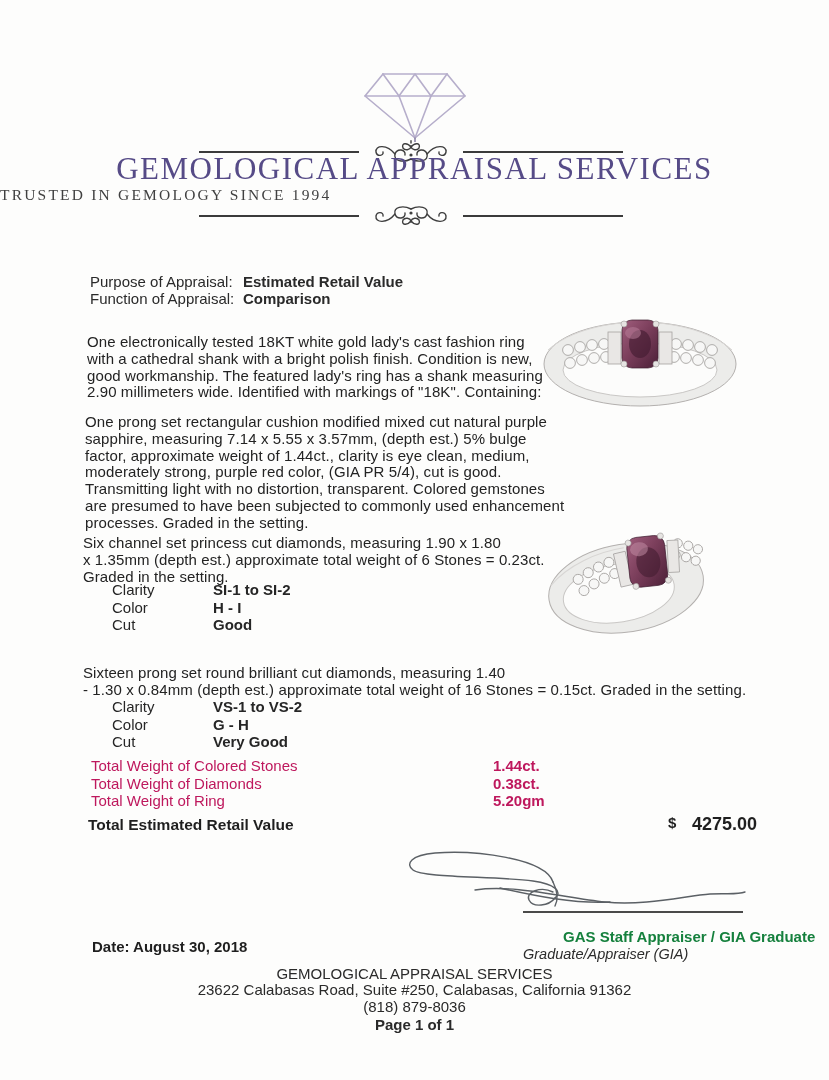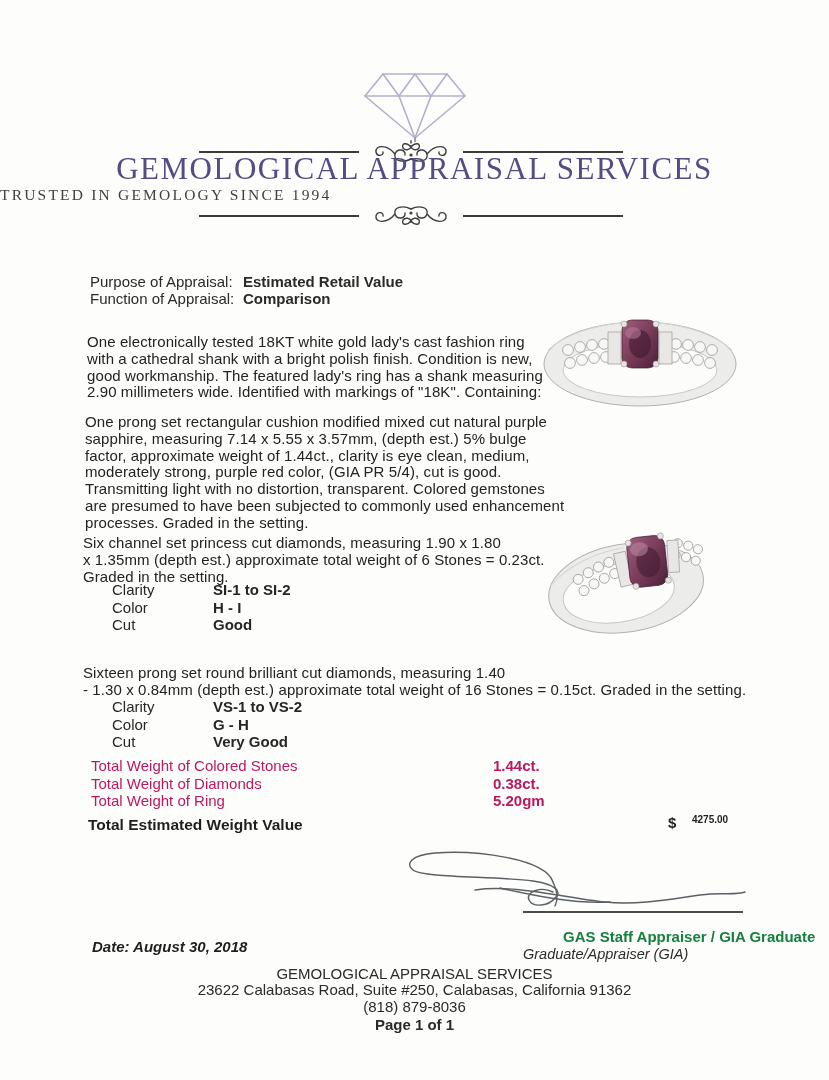--- a/index.html
+++ b/index.html
@@ -161,39 +161,39 @@
     <div class="tot-row">
       <span class="tot-label">Total Weight of Diamonds</span>
       <span class="bold">0.38ct.</span>
     </div>
     <div class="tot-row">
       <span class="tot-label">Total Weight of Ring</span>
       <span class="bold">5.20gm</span>
     </div>
   </div>
 
-  <div class="abs bold" style="left:88px;top:816px;font-size:15.5px;">Total Estimated Weight Value</div>
+  <div class="abs bold" style="left:88px;top:816px;font-size:15.5px;">Total Estimated Retail Value</div>
   <div class="abs bold" style="left:668px;top:814px;font-size:15px;">$</div>
-  <div class="abs bold" style="left:692px;top:814px;font-size:10px;">4275.00</div>
+  <div class="abs bold" style="left:692px;top:814px;font-size:18px;">4275.00</div>
 
   <svg class="abs" style="left:405px;top:848px;" width="345" height="68" viewBox="0 0 345 68">
     <g fill="none" stroke="#5b6065" stroke-width="1.4" stroke-linecap="round">
       <path d="M148,34 C140,10 70,2 30,5 C6,7 0,16 8,22 C18,30 90,28 128,33 C150,36 158,44 150,50"></path>
       <path d="M150,50 C144,58 128,60 124,52 C120,44 136,38 148,44"></path>
       <path d="M70,42 C110,36 160,50 200,54 C240,58 280,48 305,46 C320,45 332,47 340,44"></path>
       <path d="M95,40 C130,48 170,56 205,54"></path>
       <path d="M148,34 C152,42 154,50 150,58"></path>
     </g>
     <line x1="118" y1="64" x2="338" y2="64" stroke="#4a4a4a" stroke-width="2"></line>
   </svg>
 
   <div class="abs sig-title" style="left:523px;top:928px;">GAS Staff Appraiser / GIA Graduate</div>
   <div class="abs sig-sub" style="left:523px;top:946px;">Graduate/Appraiser (GIA)</div>
 
-  <div class="abs bold" style="left:92px;top:938px;font-size:15px;font-style:italic;">Date: August 30, 2018</div>
+  <div class="abs bold" style="left:92px;top:938px;font-size:15px;">Date: August 30, 2018</div>
 
   <div class="abs" style="left:0;top:966px;width:829px;">
     <div class="footer-line">GEMOLOGICAL APPRAISAL SERVICES</div>
     <div class="footer-line">23622 Calabasas Road, Suite #250, Calabasas, California 91362</div>
     <div class="footer-line">(818) 879-8036</div>
     <div class="footer-line bold" style="margin-top:2px;">Page 1 of 1</div>
   </div>
 
   <svg class="abs" style="left:540px;top:298px;" width="200" height="110" viewBox="0 0 200 110">
     <defs>

